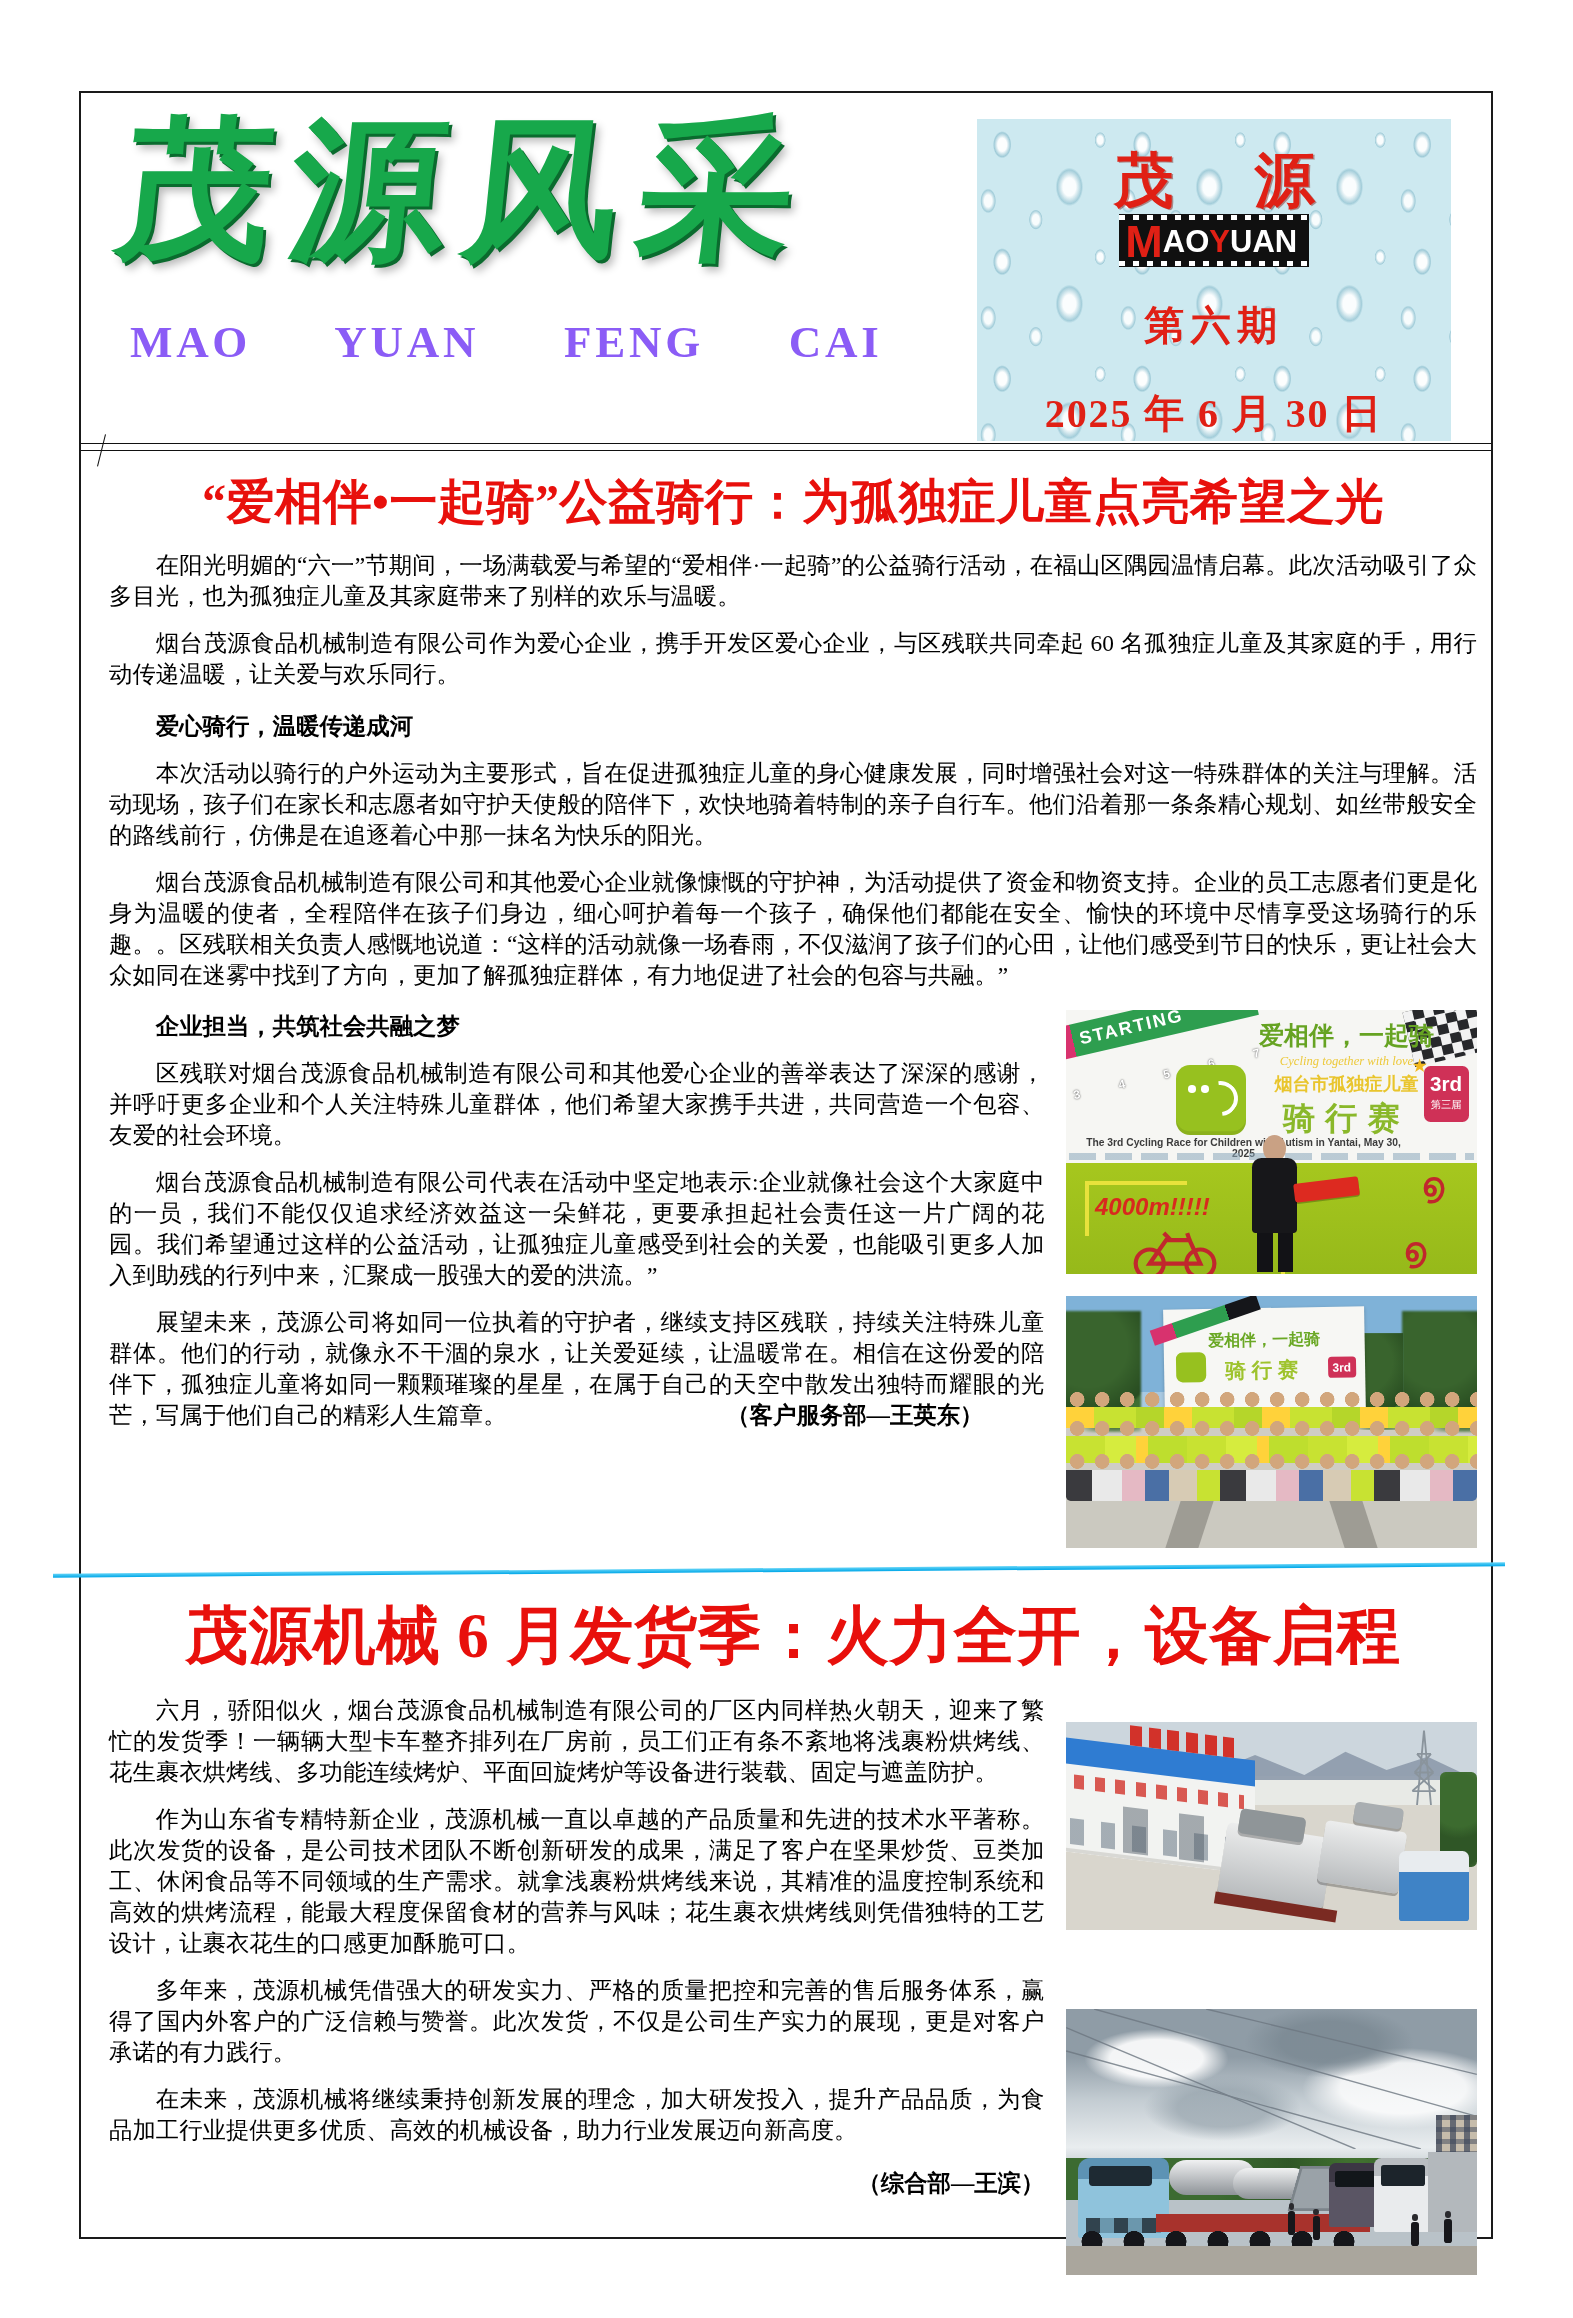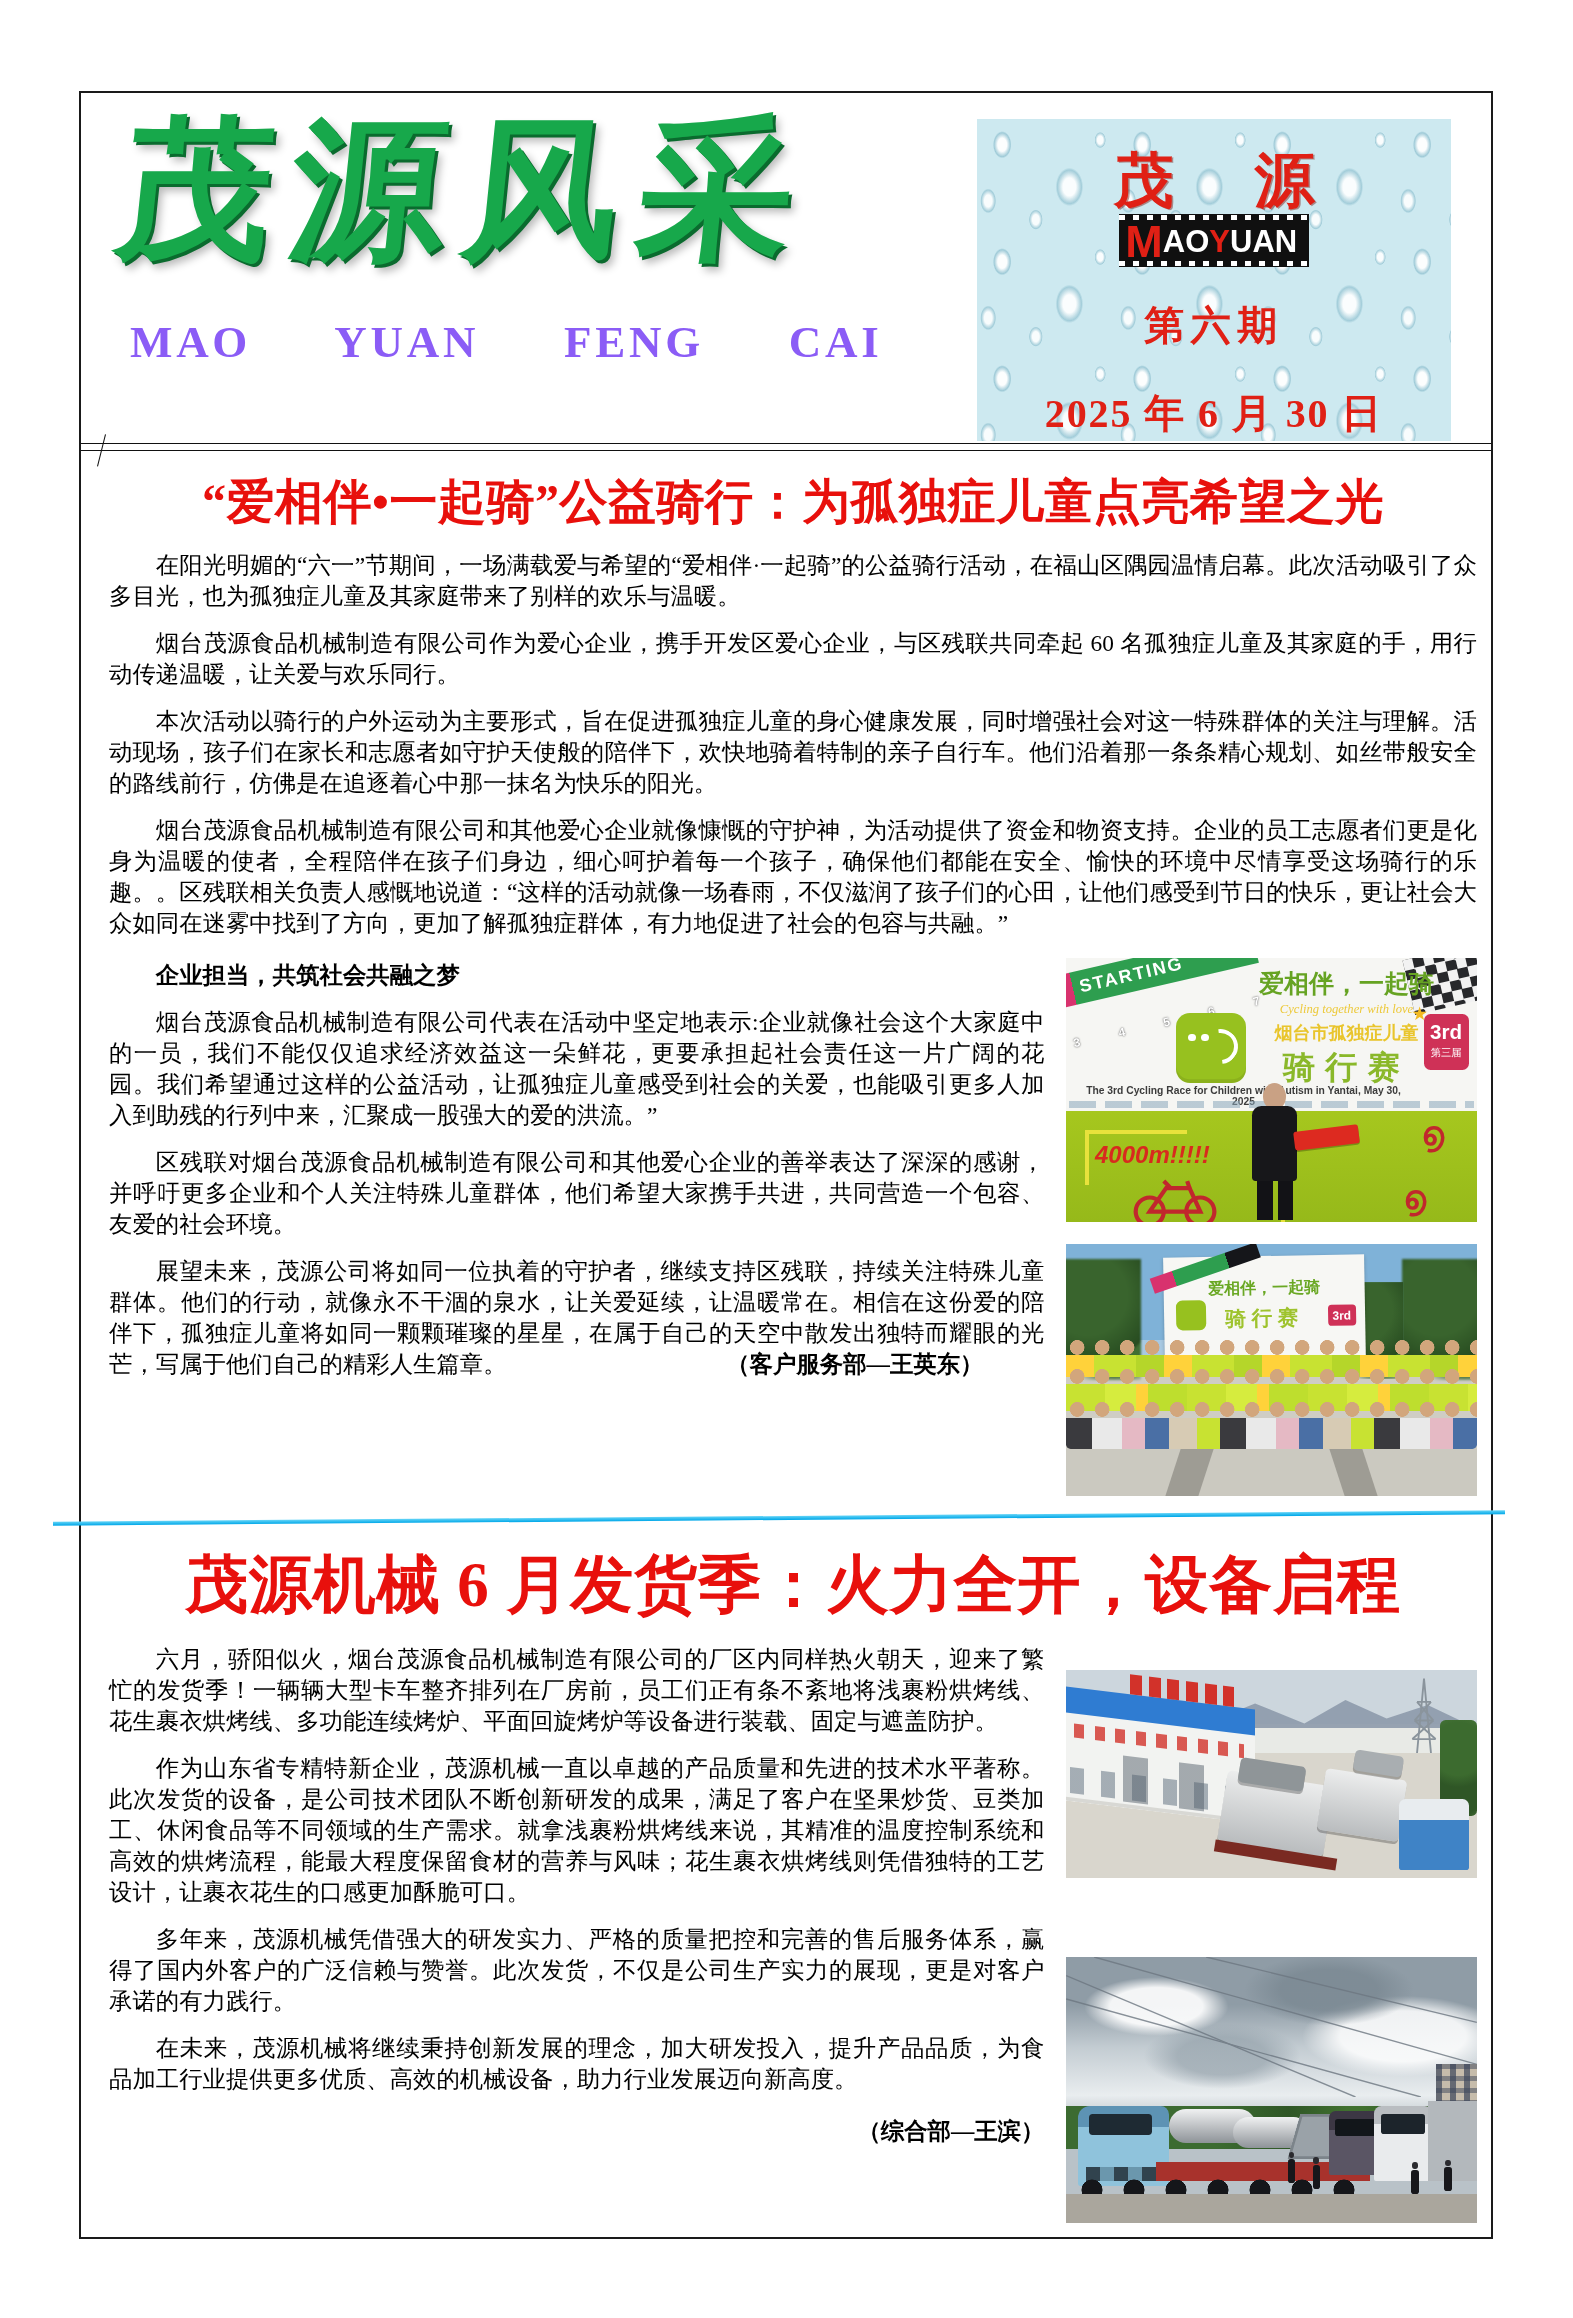--- a/index.html
+++ b/index.html
@@ -183,20 +183,21 @@
 
     <div class="rule-double">
         <span class="stray-slash"></span>
       </div>
 
     <article id="a1">
       <h1>“爱相伴•一起骑”公益骑行：为孤独症儿童点亮希望之光</h1>
 
       <p class="body">在阳光明媚的“六一”节期间，一场满载爱与希望的“爱相伴·一起骑”的公益骑行活动，在福山区隅园温情启幕。此次活动吸引了众多目光，也为孤独症儿童及其家庭带来了别样的欢乐与温暖。</p>
       <p class="body">烟台茂源食品机械制造有限公司作为爱心企业，携手开发区爱心企业，与区残联共同牵起 60 名孤独症儿童及其家庭的手，用行动传递温暖，让关爱与欢乐同行。</p>
+      <h3 class="sub">爱心骑行，温暖传递成河</h3>
       <p class="body">本次活动以骑行的户外运动为主要形式，旨在促进孤独症儿童的身心健康发展，同时增强社会对这一特殊群体的关注与理解。活动现场，孩子们在家长和志愿者如守护天使般的陪伴下，欢快地骑着特制的亲子自行车。他们沿着那一条条精心规划、如丝带般安全的路线前行，仿佛是在追逐着心中那一抹名为快乐的阳光。</p>
       <p class="body">烟台茂源食品机械制造有限公司和其他爱心企业就像慷慨的守护神，为活动提供了资金和物资支持。企业的员工志愿者们更是化身为温暖的使者，全程陪伴在孩子们身边，细心呵护着每一个孩子，确保他们都能在安全、愉快的环境中尽情享受这场骑行的乐趣。。区残联相关负责人感慨地说道：“这样的活动就像一场春雨，不仅滋润了孩子们的心田，让他们感受到节日的快乐，更让社会大众如同在迷雾中找到了方向，更加了解孤独症群体，有力地促进了社会的包容与共融。”</p>
 
       <div class="photo-col">
 
         <div class="photo p1">
           <div class="top">
             <div class="pb-start">
               <span class="txt">STARTING</span>
             </div>
@@ -257,22 +258,22 @@
           <div class="crowd row-back"></div>
           <div class="crowd heads" style="top:121px;"></div>
           <div class="crowd row-mid"></div>
           <div class="crowd heads" style="top:154px;"></div>
           <div class="crowd row-front"></div>
           <div class="pave"></div>
         </div>
       </div>
 
       <h3 class="sub">企业担当，共筑社会共融之梦</h3>
+      <p class="body">区残联对烟台茂源食品机械制造有限公司和其他爱心企业的善举表达了深深的感谢，并呼吁更多企业和个人关注特殊儿童群体，他们希望大家携手共进，共同营造一个包容、友爱的社会环境。</p>
       <p class="body">烟台茂源食品机械制造有限公司代表在活动中坚定地表示:企业就像社会这个大家庭中的一员，我们不能仅仅追求经济效益这一朵鲜花，更要承担起社会责任这一片广阔的花园。我们希望通过这样的公益活动，让孤独症儿童感受到社会的关爱，也能吸引更多人加入到助残的行列中来，汇聚成一股强大的爱的洪流。”</p>
-      <p class="body">区残联对烟台茂源食品机械制造有限公司和其他爱心企业的善举表达了深深的感谢，并呼吁更多企业和个人关注特殊儿童群体，他们希望大家携手共进，共同营造一个包容、友爱的社会环境。</p>
       <p class="body">
         <span>展望未来，茂源公司将如同一位执着的守护者，继续支持区残联，持续关注特殊儿童群体。他们的行动，就像永不干涸的泉水，让关爱延续，让温暖常在。相信在这份爱的陪伴下，孤独症儿童将如同一颗颗璀璨的星星，在属于自己的天空中散发出独特而耀眼的光芒，写属于他们自己的精彩人生篇章。</span>
         <span class="byline">（客户服务部—王英东）</span>
       </p>
       <div class="clear"></div>
     </article>
 
     <div class="divider"></div>
 
     <article id="a2">

